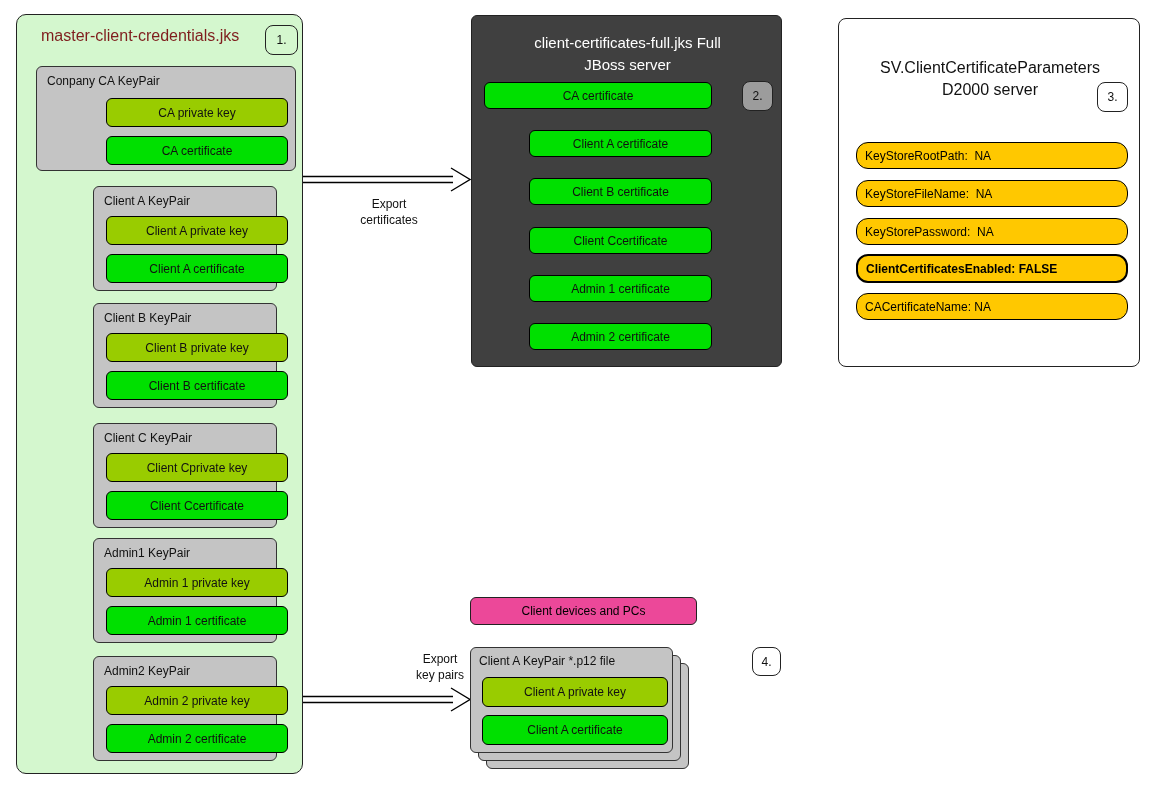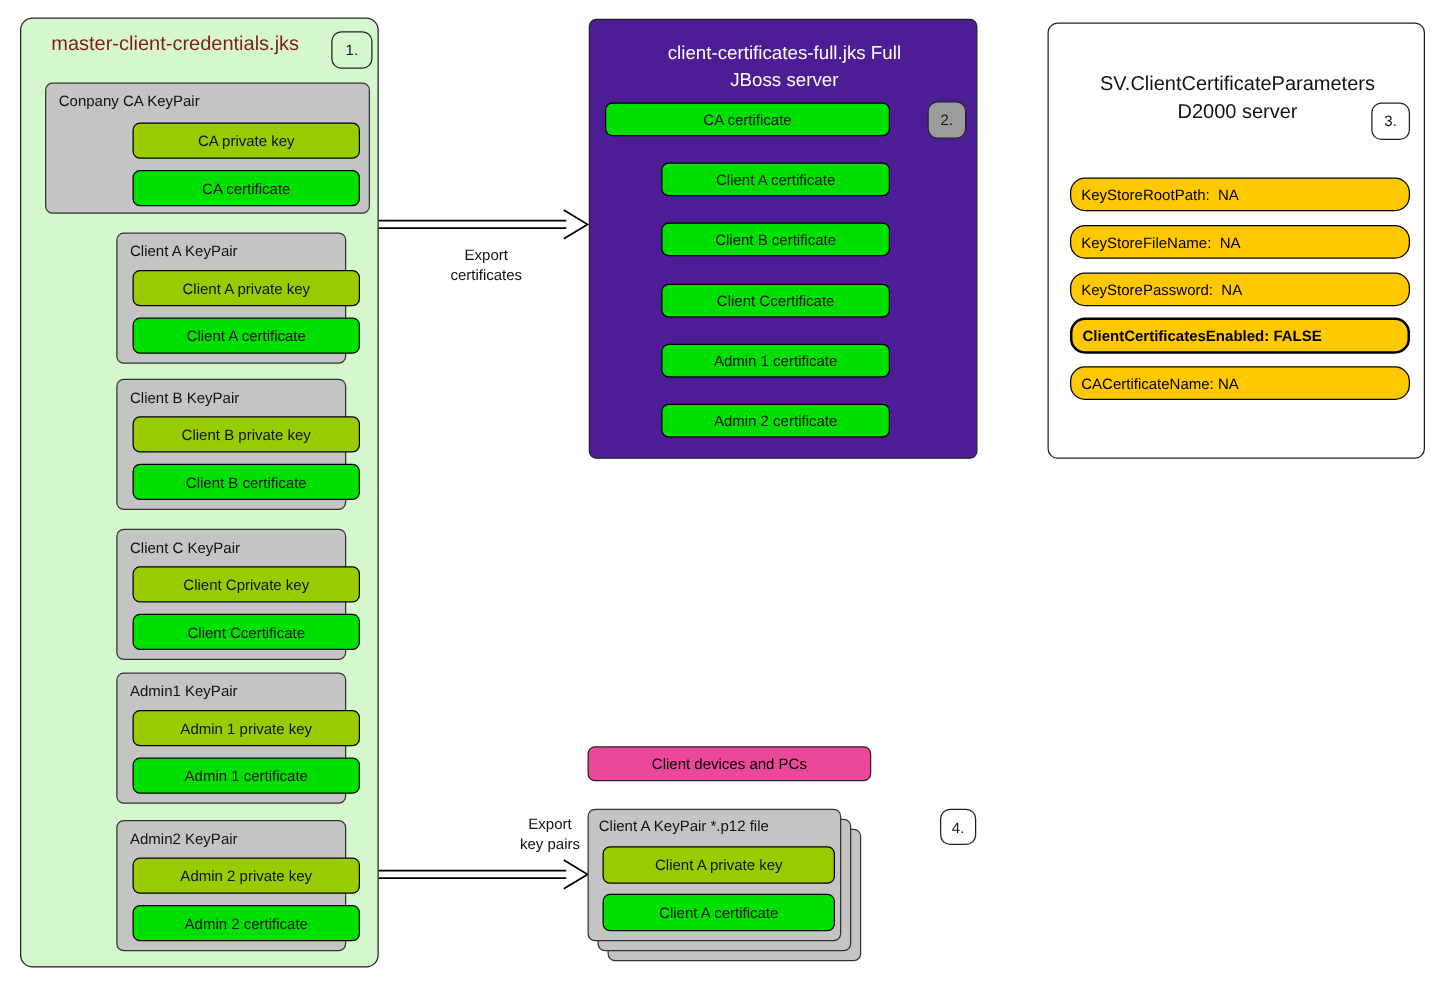--- a/index.html
+++ b/index.html
@@ -2,21 +2,21 @@
 <html><head>
 <meta charset="utf-8">
 <style>
   html,body{margin:0;padding:0;background:#ffffff;}
   body{width:1154px;height:789px;position:relative;font-family:"Liberation Sans",sans-serif;color:#000;}
   .canvas{position:absolute;inset:0;width:1154px;height:789px;}
   .abs{position:absolute;box-sizing:border-box;}
 
   
   .panel-master{left:16px;top:14px;width:287px;height:760px;background:#d4f7ce;border:1px solid #222;border-radius:10px;}
-  .panel-jboss{left:471px;top:15px;width:311px;height:352px;background:#4c1d95;border:1px solid #222;border-radius:6px;}
+  .panel-jboss{left:471px;top:15px;width:311px;height:352px;background:#404040;border:1px solid #222;border-radius:6px;}
   .panel-d2000{left:838px;top:18px;width:302px;height:349px;background:#ffffff;border:1px solid #222;border-radius:8px;}
 
   .master-title{left:24px;top:12px;width:240px;font-size:16px;color:#7f1d1d;}
   .jboss-title{left:0;top:16px;width:311px;text-align:center;font-size:15px;line-height:22px;color:#ffffff;}
   .d2000-title{left:0;top:38px;width:302px;text-align:center;font-size:16px;line-height:22px;color:#111;}
 
   .badge{border:1px solid #222;border-radius:8px;display:flex;align-items:center;justify-content:center;font-size:12px;color:#111;background:#ffffff;}
   .badge-1{left:248px;top:10px;width:33px;height:30px;background:#d4f7ce;}   
   .badge-2{left:270px;top:65px;width:31px;height:30px;background:#9c9c9c;}  
   .badge-3{left:258px;top:63px;width:31px;height:30px;}                      

